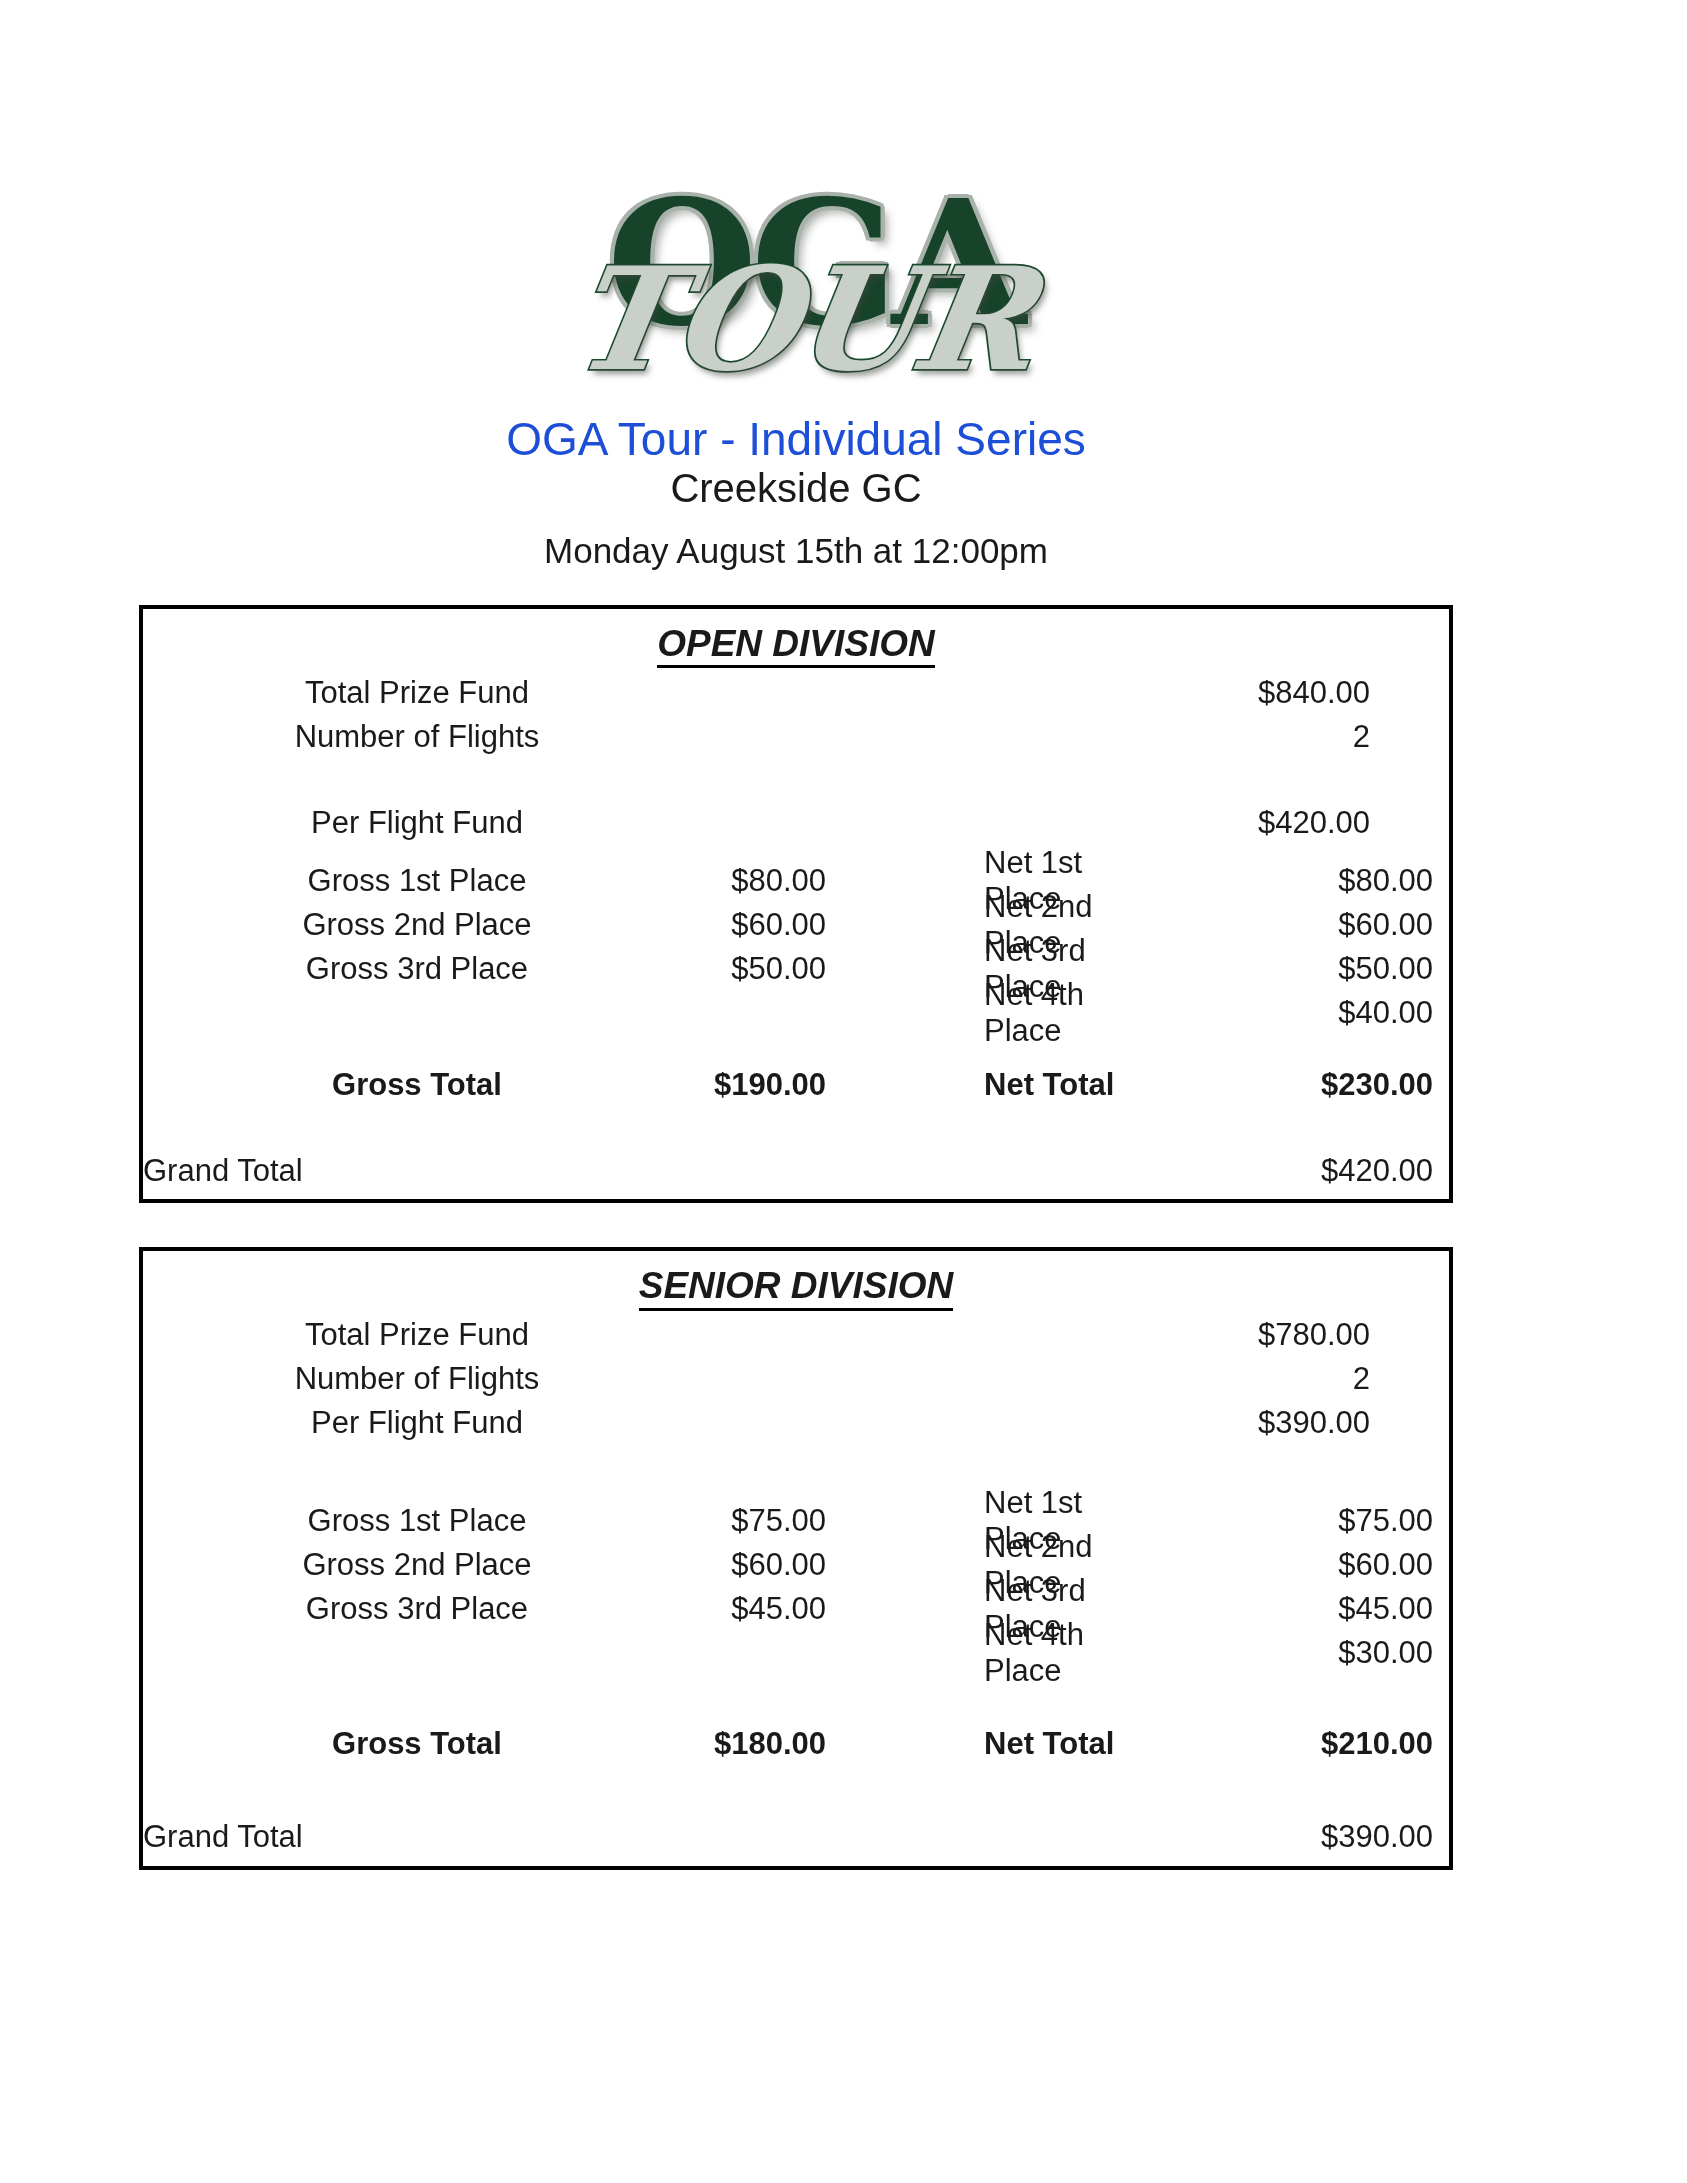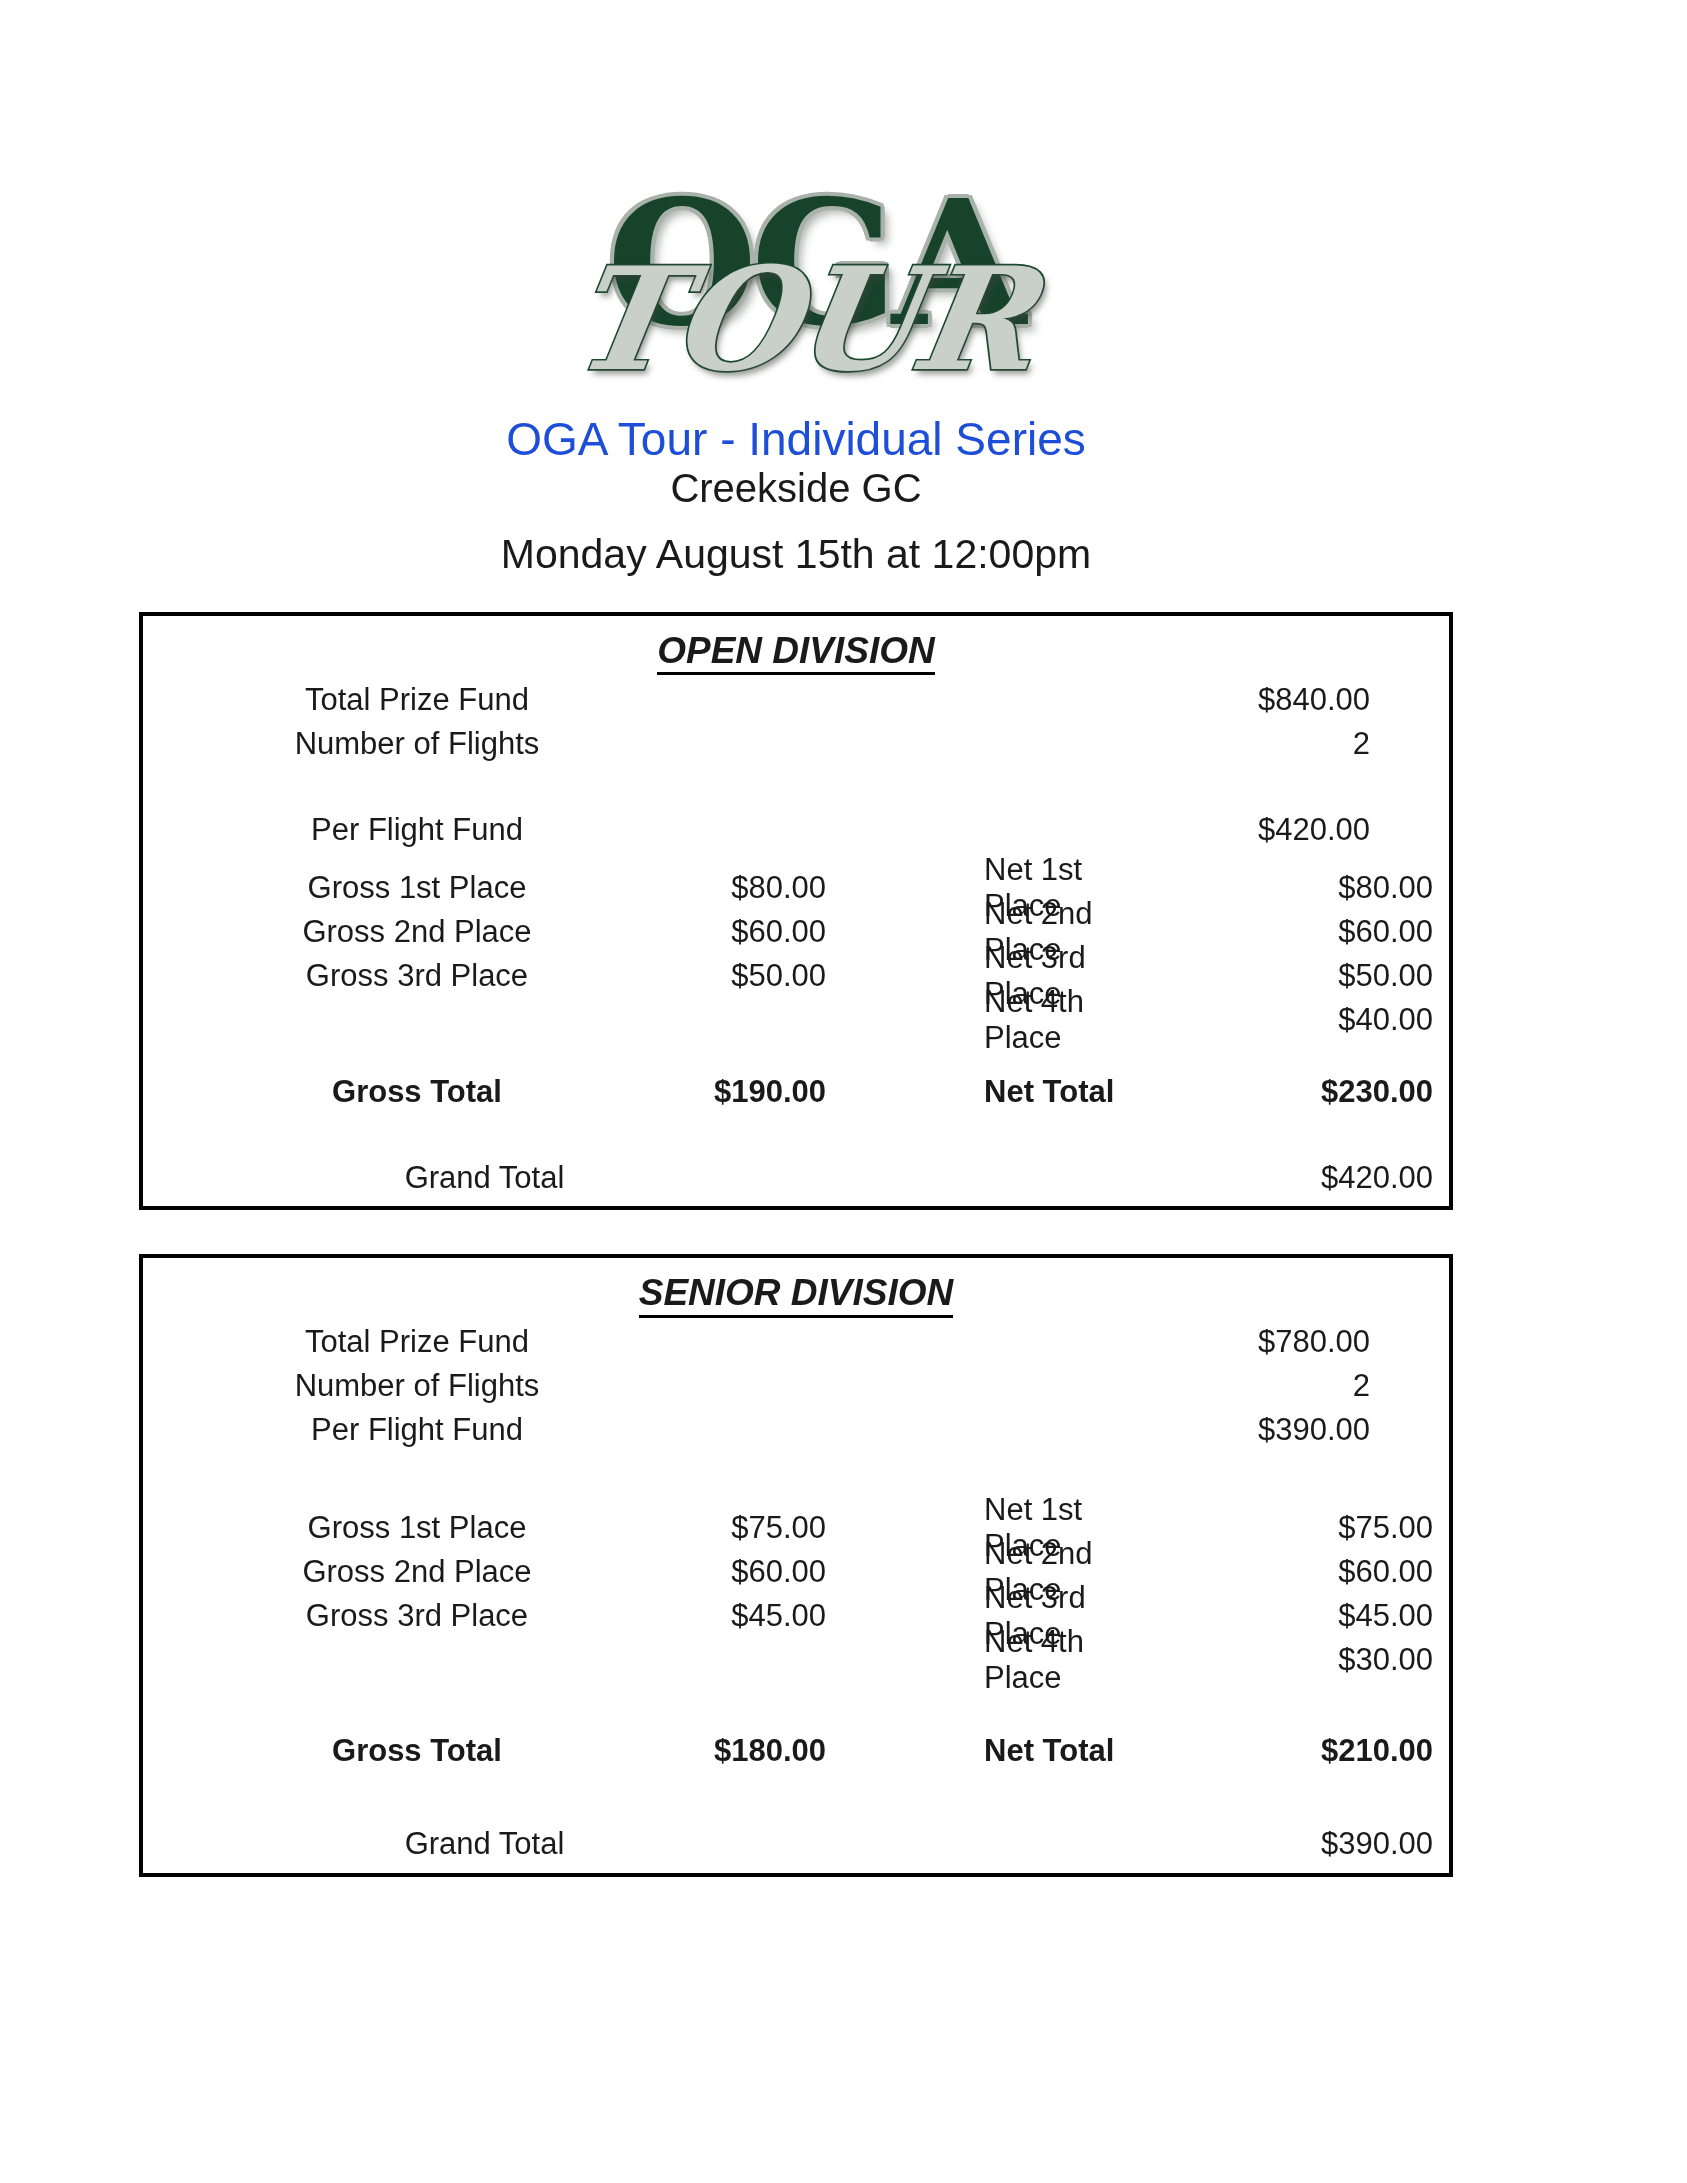--- a/index.html
+++ b/index.html
@@ -70,21 +70,21 @@
     color: #1d4ed8;
   }
   .h2 {
     text-align: center;
     font-size: 40px;
     font-weight: 400;
   }
   .h3 {
     margin-top: 20px;
     text-align: center;
-    font-size: 41px;
+    font-size: 35px;
     font-weight: 400;
   }
 
   
   .division-box {
     box-sizing: border-box;
     width: 1314px;
     border: 4.2px solid #000000;
     background: #ffffff;
     padding-top: 10px;
@@ -123,21 +123,21 @@
   .c2 { text-align: right; }
   .c3 { text-align: left; padding-left: 158px; }
   .c4 { text-align: right; padding-right: 15px; }
   .cmid {
     grid-column: 2 / 5;
     text-align: right;
     padding-right: 78px;
   }
   .cgrand {
     grid-column: 1 / 3;
-    text-align: center;
+    text-align: left;
   }
 </style>
 </head>
 <body>
 
 <div class="page">
   <div class="content">
 
     <div class="logo">
       <div class="logo-oga">OGA</div>

